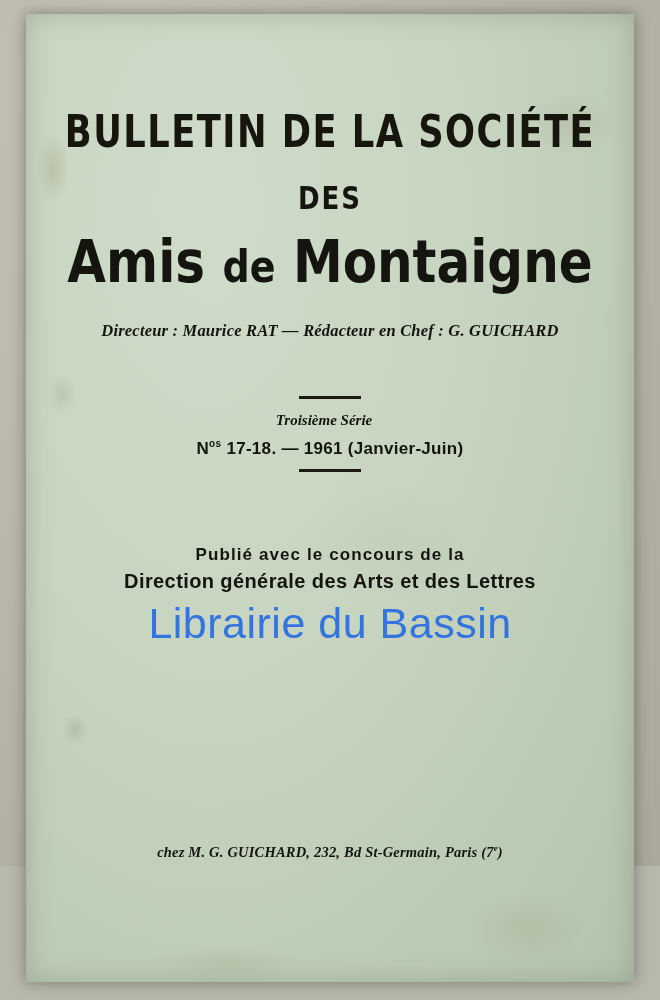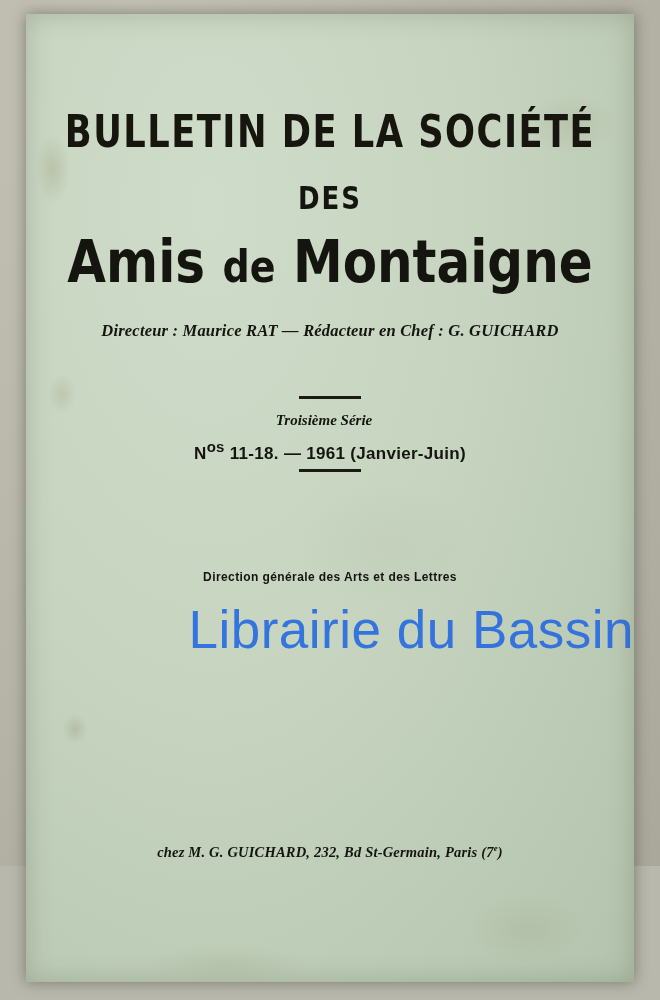--- a/index.html
+++ b/index.html
@@ -141,54 +141,53 @@
   .issue {
     position: absolute;
     left: 0; right: 0;
     top: 424px;
     font-family: "Liberation Sans", sans-serif;
     font-weight: bold;
     font-size: 17px;
     letter-spacing: 0.3px;
   }
   .issue sup {
-    font-size: 15px;
+    font-size: 10px;
     vertical-align: super;
   }
 
   .published-1 {
     position: absolute;
     left: 0; right: 0;
     top: 531px;
     font-family: "Liberation Sans", sans-serif;
     font-weight: bold;
     font-size: 17px;
     letter-spacing: 1.1px;
   }
   .published-2 {
     position: absolute;
     left: 0; right: 0;
     top: 556px;
     font-family: "Liberation Sans", sans-serif;
     font-weight: bold;
-    font-size: 12px;
+    font-size: 20px;
     letter-spacing: 0.4px;
   }
 
   .watermark {
     position: absolute;
     left: 0; right: 0;
     top: 585px;
     font-family: "Liberation Sans", sans-serif;
     font-weight: normal;
-    font-size: 53px;
+    font-size: 43px;
     color: #2d6fe0;
     letter-spacing: 0.5px;
     opacity: 0.95;
-    text-align: right;
   }
 
   .footer-1 {
     position: absolute;
     left: 0; right: 0;
     top: 800px;
     font-family: "Liberation Serif", serif;
     font-style: italic;
     font-size: 14px;
     letter-spacing: 0.2px;
@@ -231,25 +230,26 @@
         <span>Montaigne</span>
       </div>
 
       <div class="directors">Directeur : Maurice RAT — Rédacteur en Chef : G. GUICHARD</div>
 
       <div class="rule rule-top"></div>
 
       <div class="serie">Troisième Série</div>
 
       <div class="issue">
-        <span>N</span><sup>os</sup><span> 11-18. — 1961 (Janvier-Juin)</span>
+        <span>N</span><sup>os</sup><span> 17-18. — 1961 (Janvier-Juin)</span>
       </div>
 
       <div class="rule rule-bottom"></div>
 
+      <div class="published-1">Publié avec le concours de la</div>
       <div class="published-2">Direction générale des Arts et des Lettres</div>
 
       <div class="watermark">Librairie du Bassin</div>
 
 
       <div class="footer-2">
         <span>chez M. G. GUICHARD, 232, Bd St-Germain, Paris (7</span><sup>e</sup><span>)</span>
       </div>
 
     </div>

